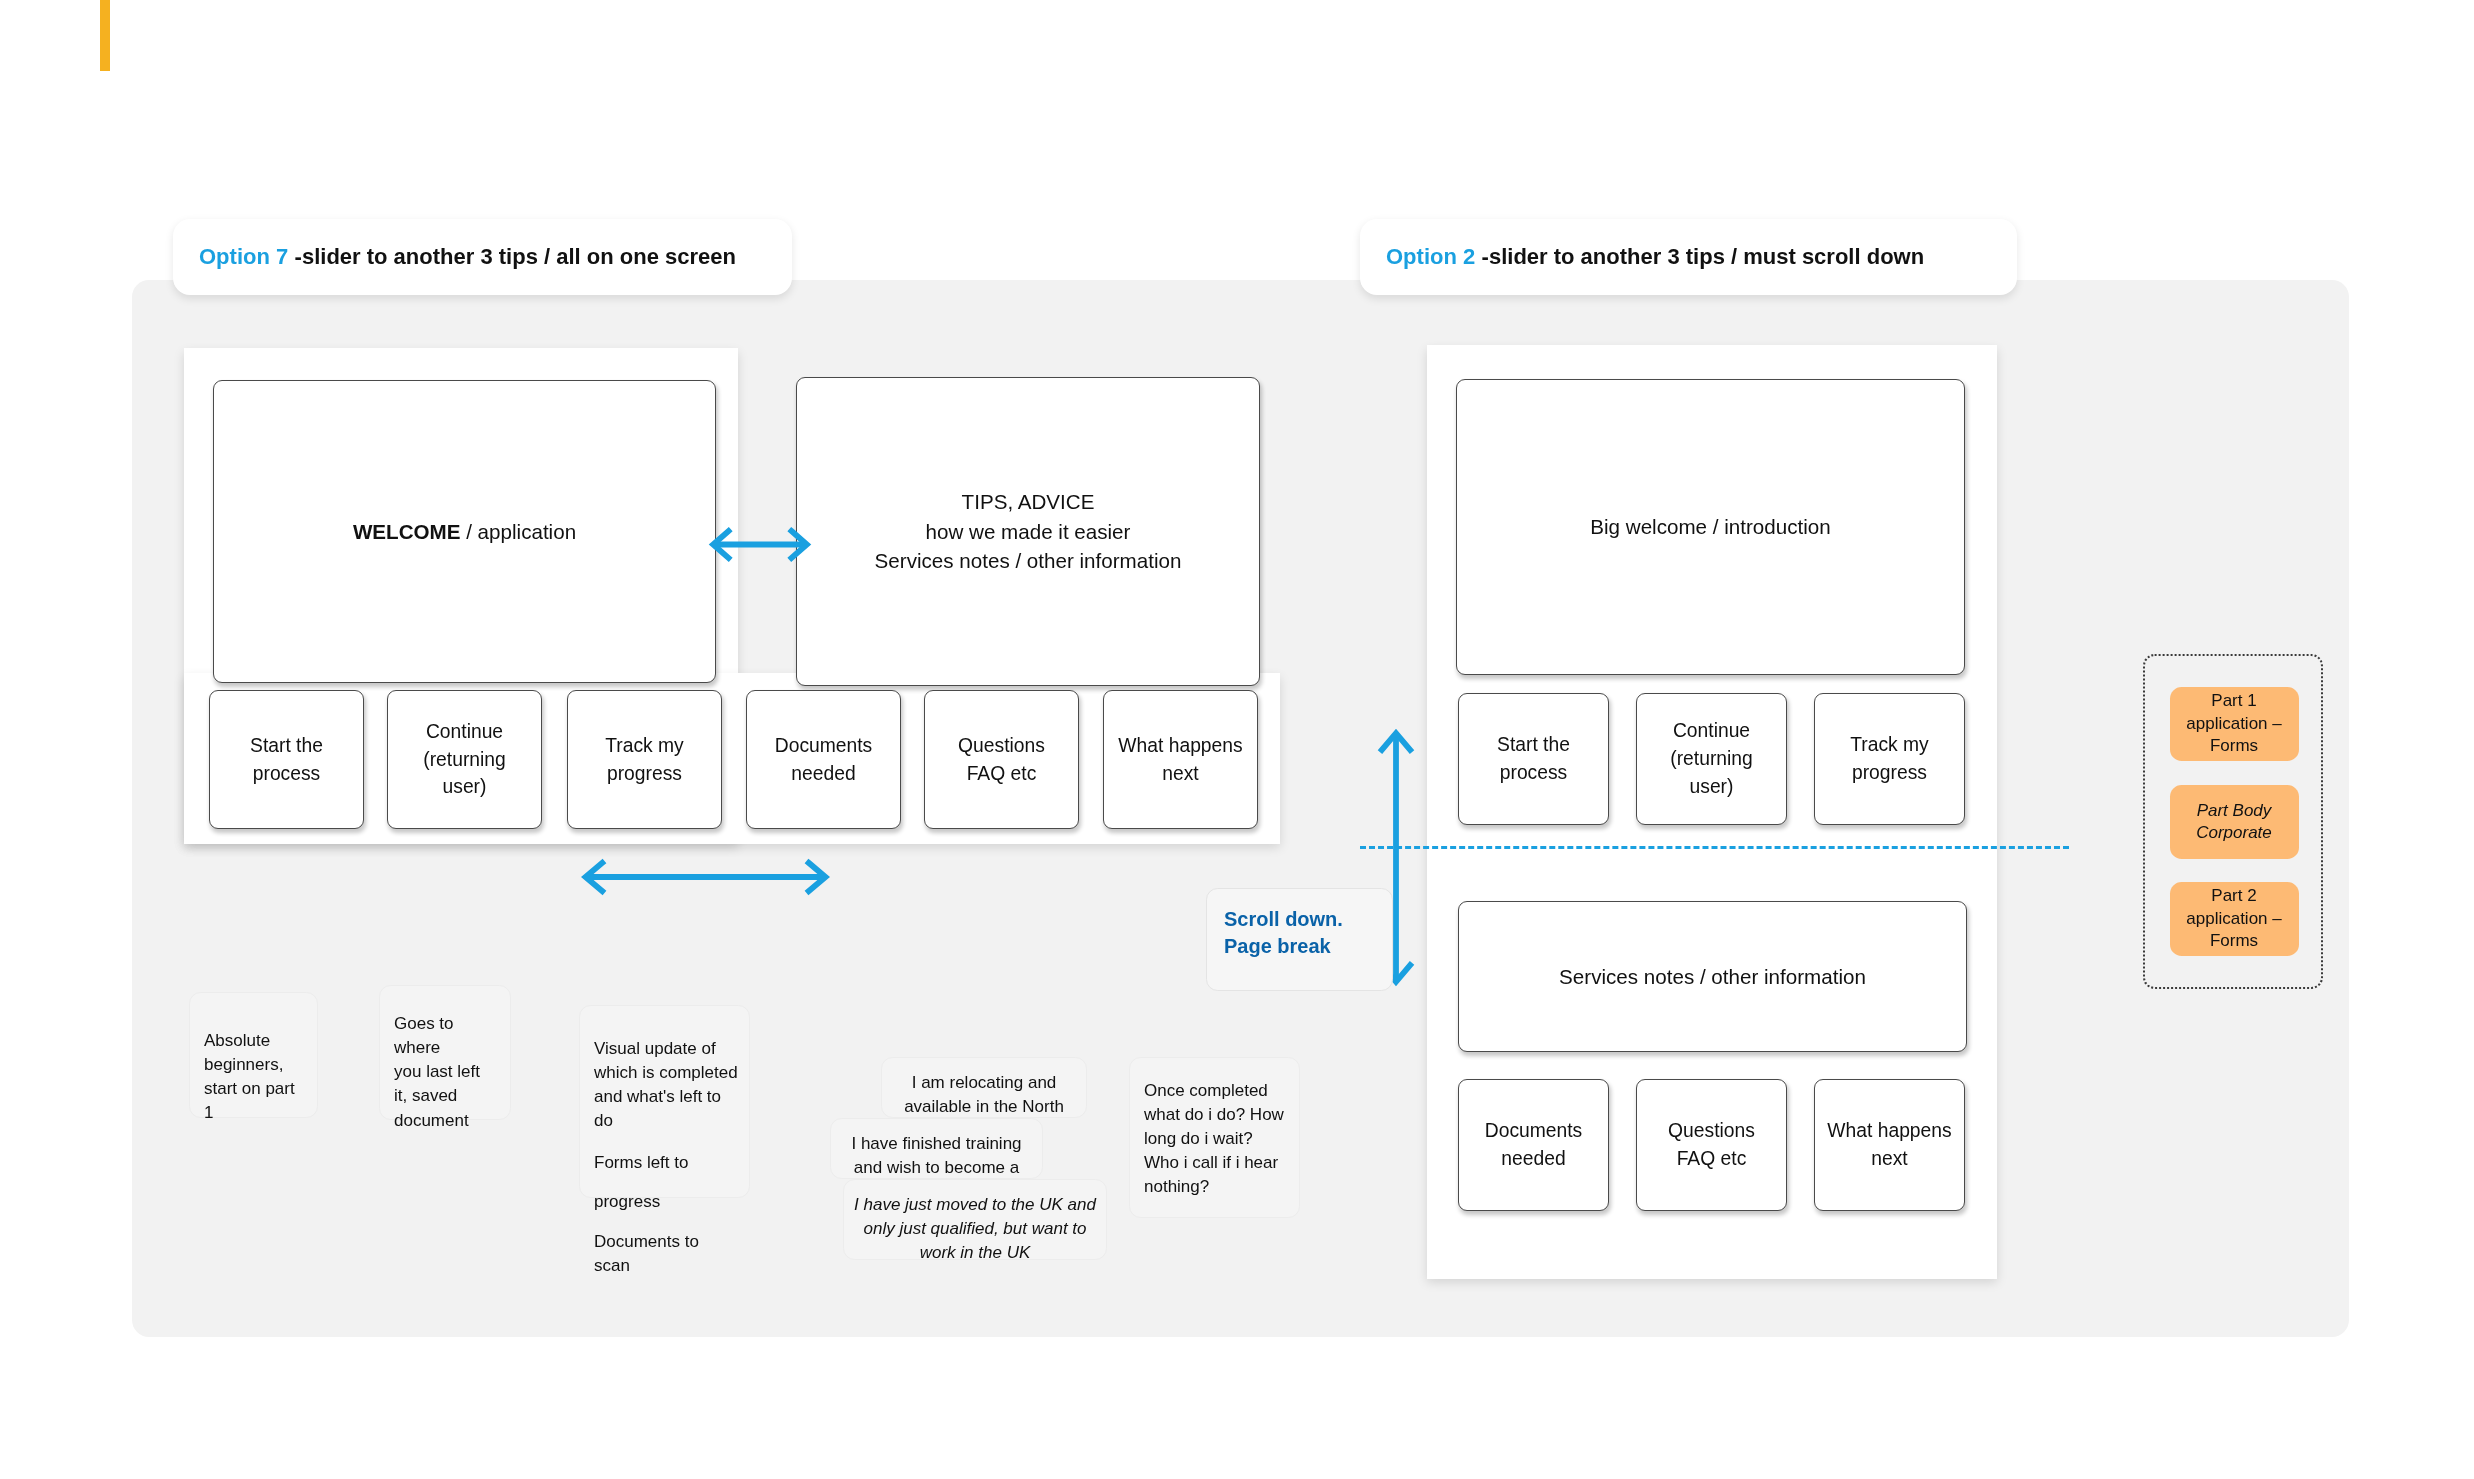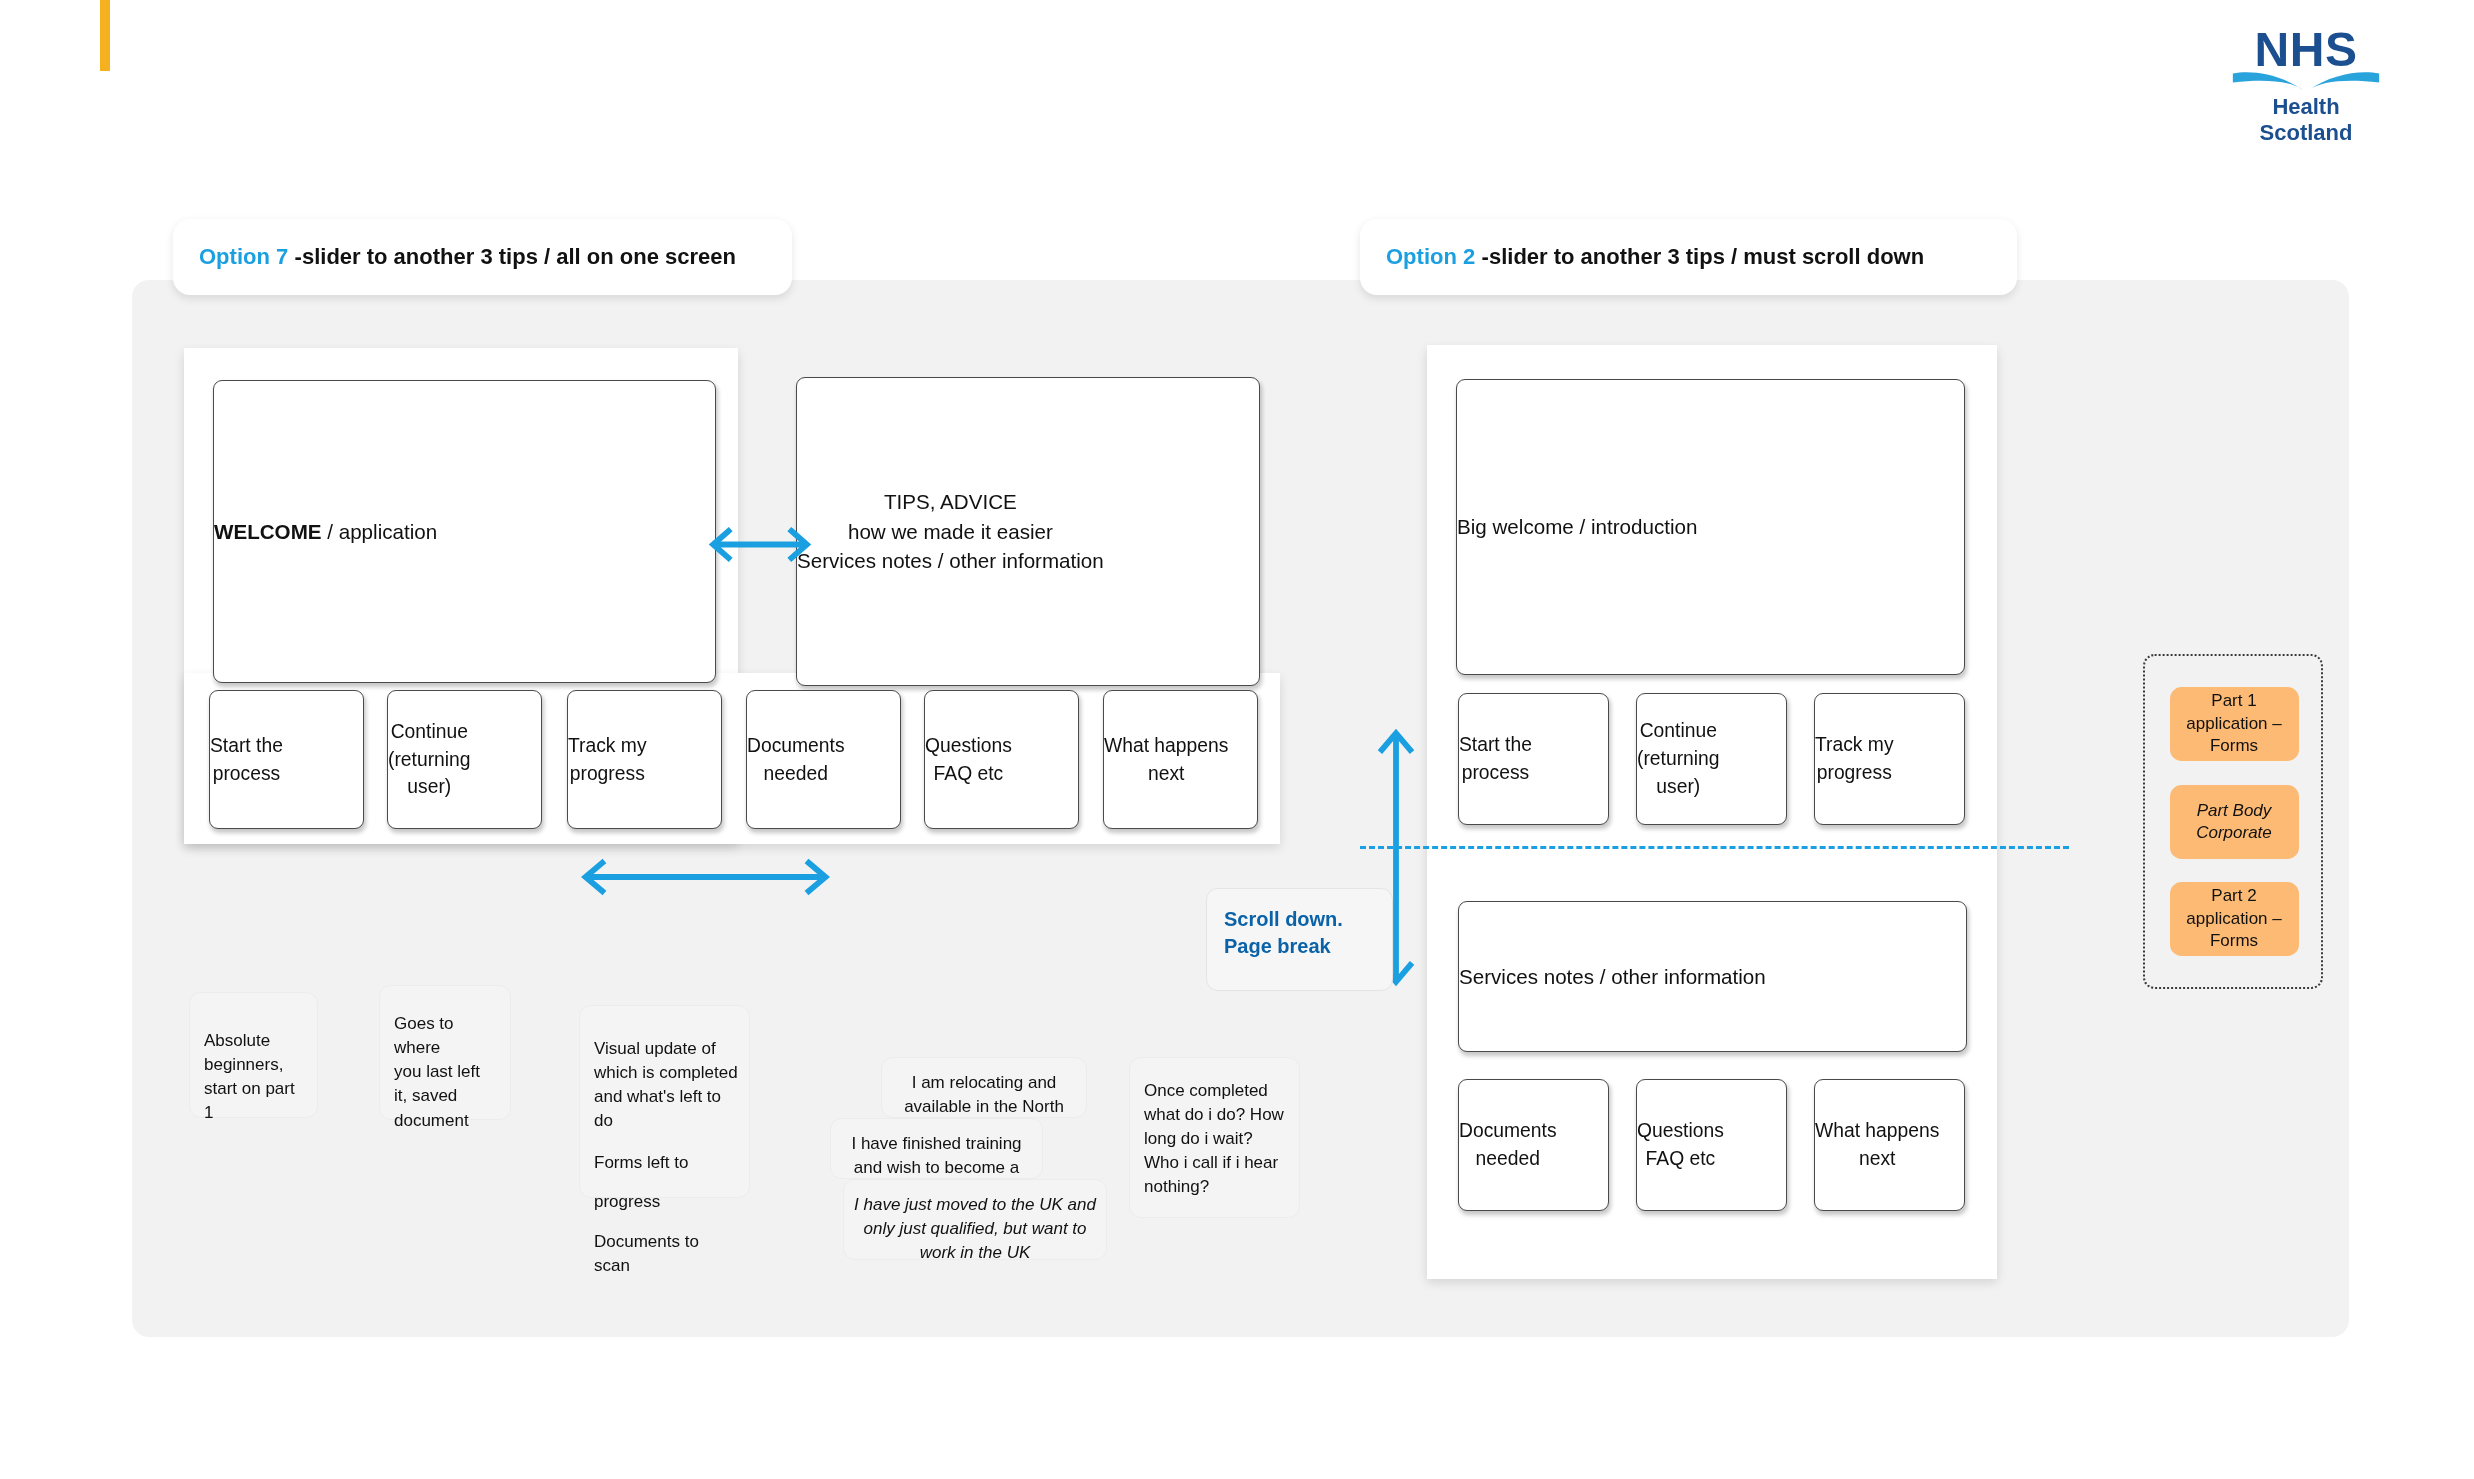--- a/index.html
+++ b/index.html
@@ -72,21 +72,21 @@
   #o1-sheet-b { left:184px; top:673px; width:1096px; height:171px; }
   #o2-sheet   { left:1427px; top:345px; width:570px;  height:934px; }
 
   
   .wf-box {
     position:absolute;
     background:#ffffff;
     border:1.3px solid #4a4a4a;
     border-radius:9px;
     box-shadow:1.9px 3.2px 4.5px rgba(0,0,0,0.22);
-    display:flex; align-items:center; justify-content:flex-start;
+    display:flex; align-items:center; justify-content:center;
     text-align:center;
     color:#111111;
   }
   .wf-box .lines { line-height:1.45; }
   .wf-big { font-size:20.6px; }
   .wf-btn { font-size:19.3px; }
 
   #box-welcome { left:213px;  top:380px;  width:503px;  height:303px; }
   #box-tips    { left:796px; top:377px;  width:464px;  height:309px; }
 
@@ -167,31 +167,20 @@
 
   
   #footer { position:absolute; left:0; top:1405px; width:2475px; height:74px; }
 </style>
 </head>
 <body>
 
 <div id="header">
   <div id="accent-bar"></div>
 
-  <div id="nhs-logo">
-    <div id="nhs-letters">NHS</div>
-    <div id="nhs-swoosh">
-      <svg width="158" height="23" viewBox="0 0 245 36">
-        <path d="M8 4 C 40 -2, 84 6, 118 30 C 100 16, 60 12, 8 18 Z" fill="#29a3dc"></path>
-        <path d="M237 4 C 205 -2, 161 6, 127 30 C 145 16, 185 12, 237 18 Z" fill="#29a3dc"></path>
-      </svg>
-    </div>
-    <div id="nhs-sub">Health</div>
-    <div id="nhs-sub" style="position:relative;">Scotland</div>
-  </div>
 </div>
 
 <div id="stage"></div>
 
 <div class="option-pill" id="option1-pill">
   <span class="opt-num">Option 7</span>
     <span> - </span>
     <span>slider to another 3 tips / all on one screen</span>
 </div>
 <div class="option-pill" id="option2-pill">

